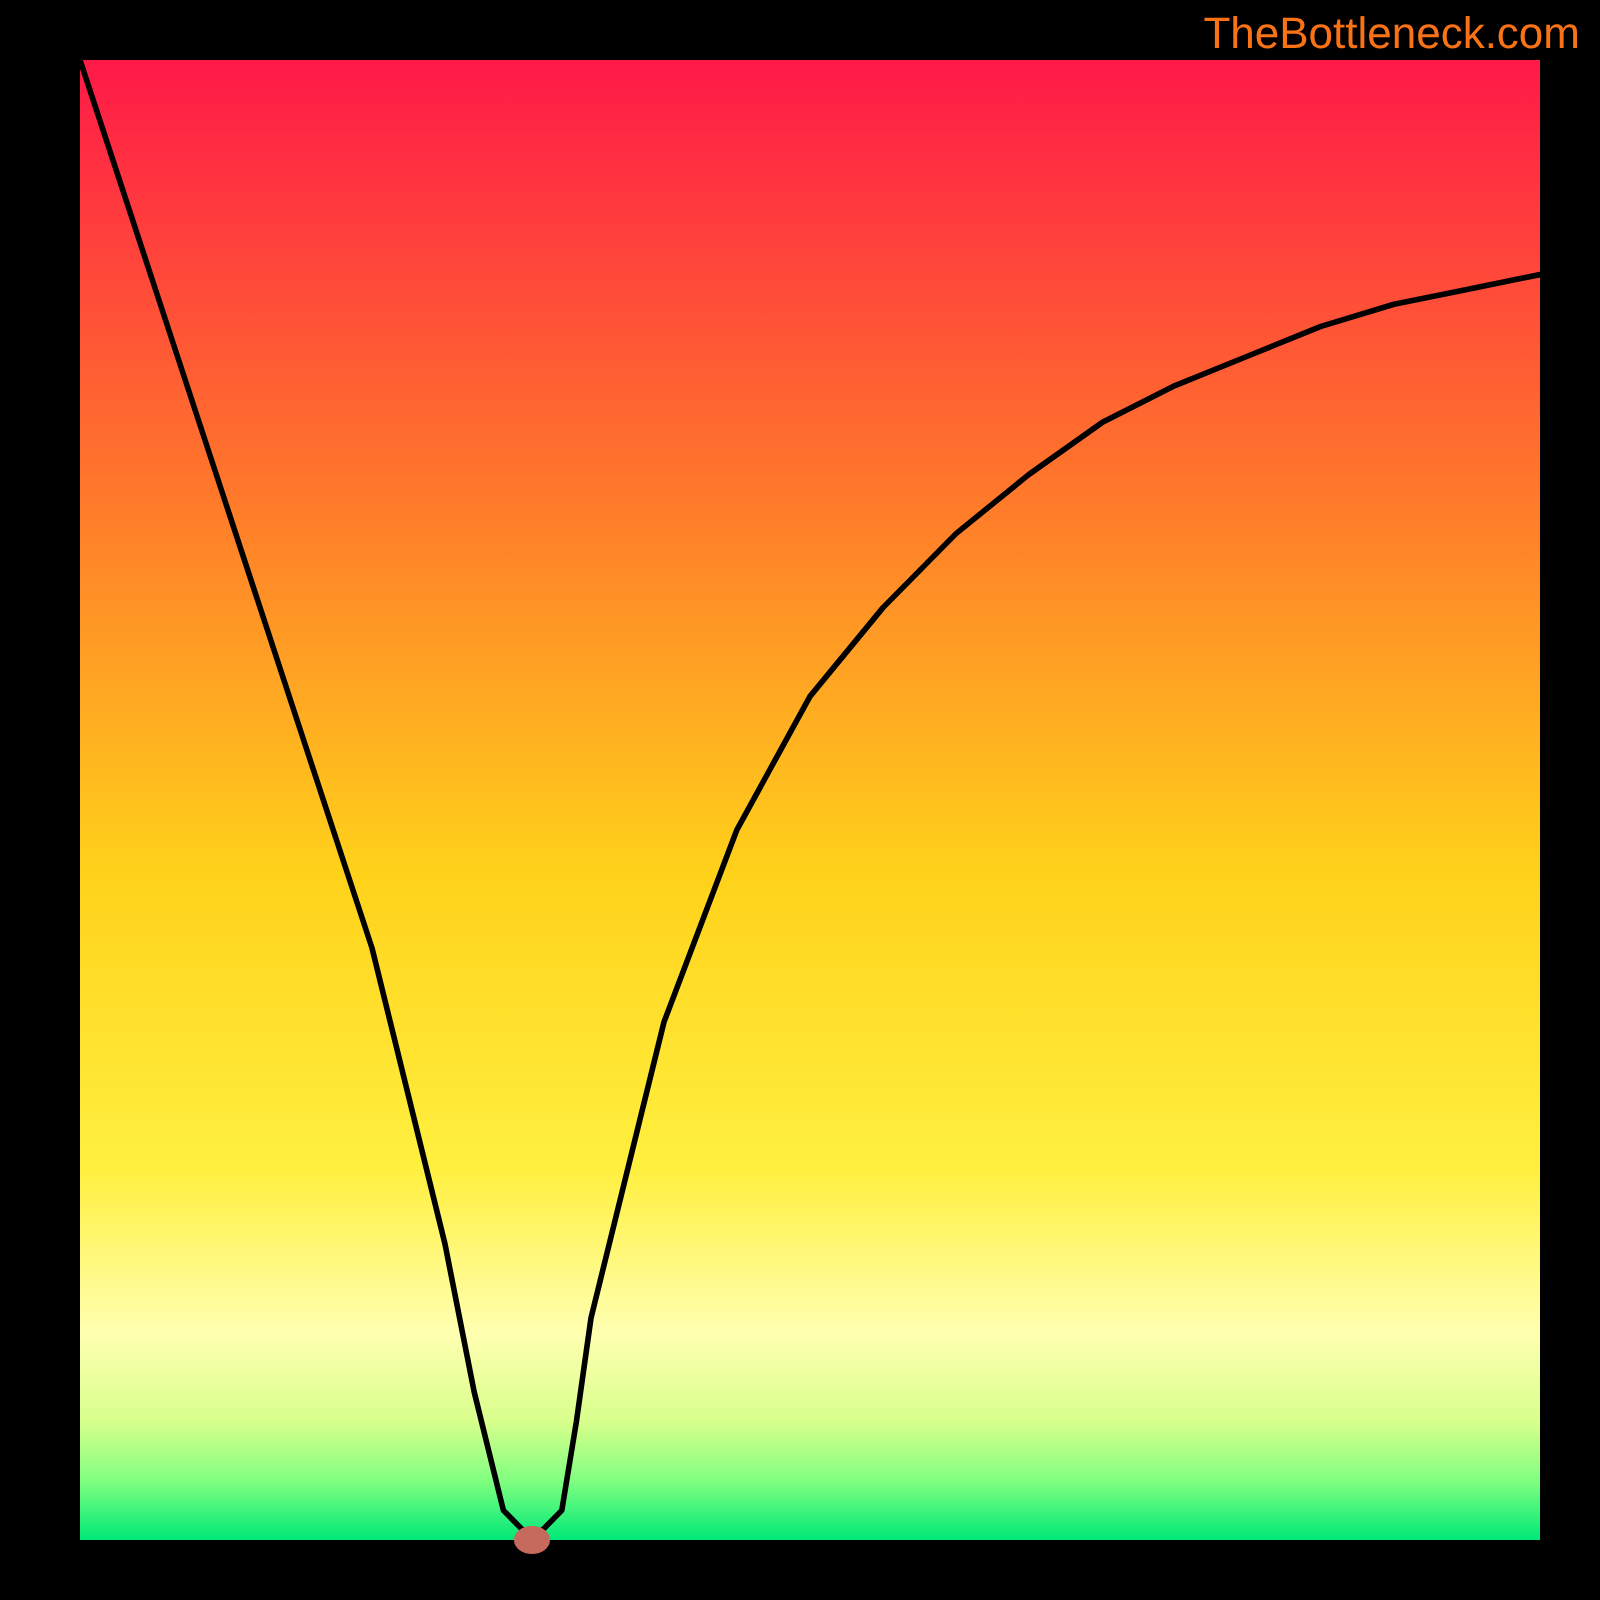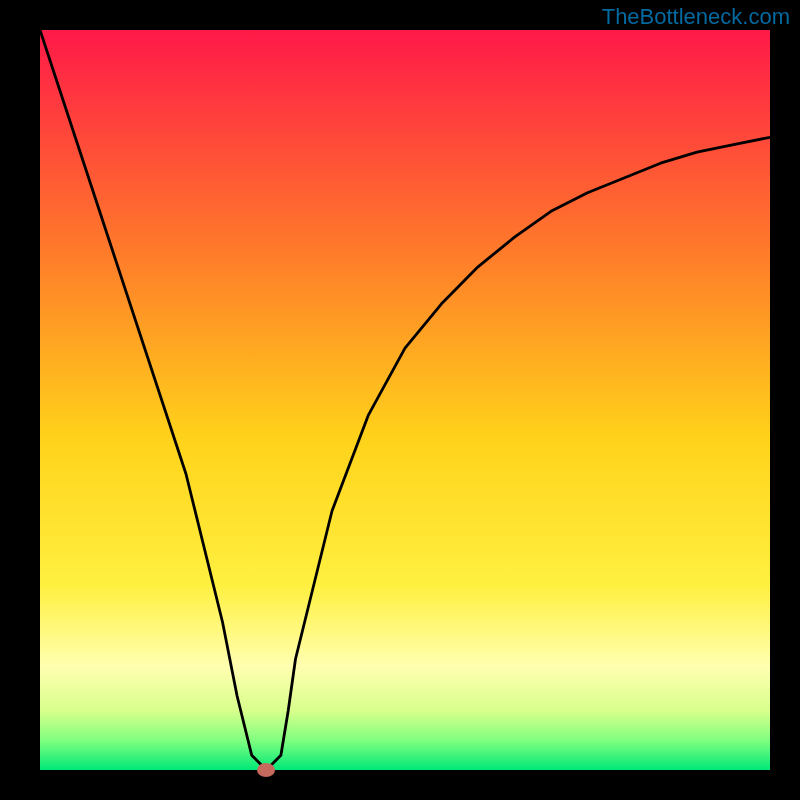--- a/index.html
+++ b/index.html
@@ -8,21 +8,21 @@
     height: 800px;
     background: #000;
     position: relative;
     overflow: hidden;
     font-family: Arial, sans-serif;
   }
   .watermark {
     position: absolute;
     top: 4px;
     right: 10px;
-    color: #0369a1;
+    color: #f97316;
     font-size: 22px;
     z-index: 10;
   }
   .plot-area {
     position: absolute;
     left: 40px;
     top: 30px;
     width: 730px;
     height: 740px;
   }

